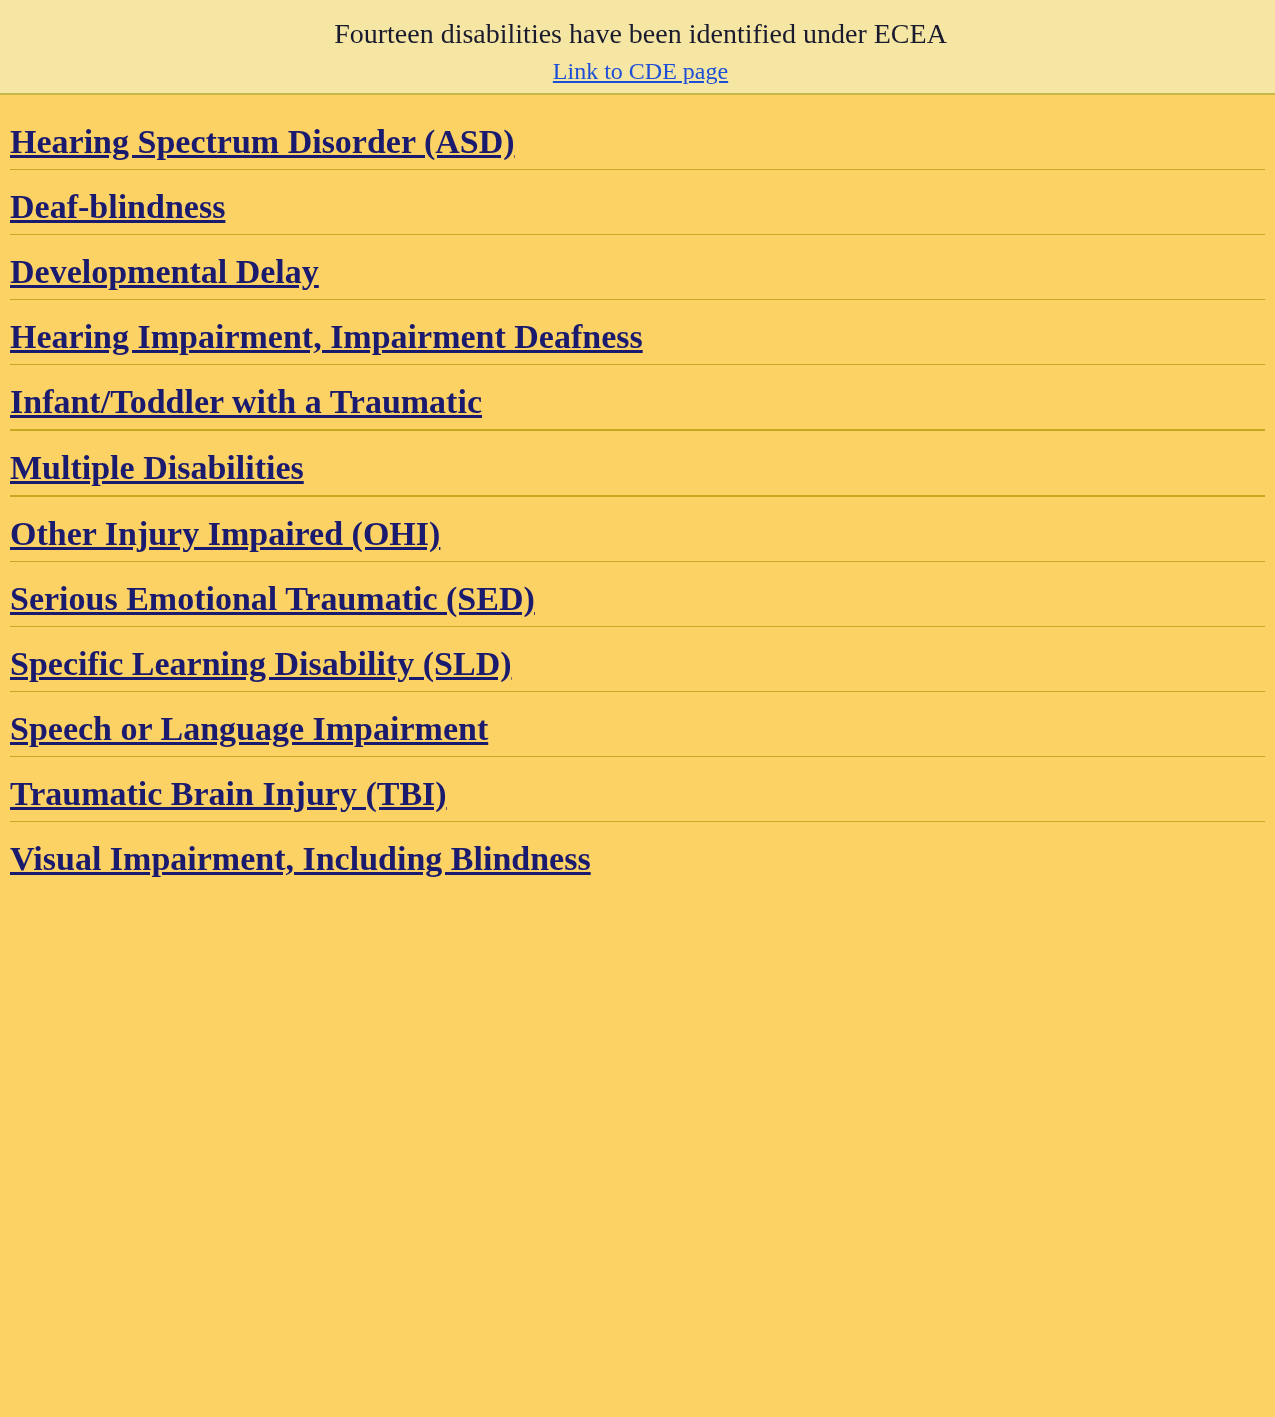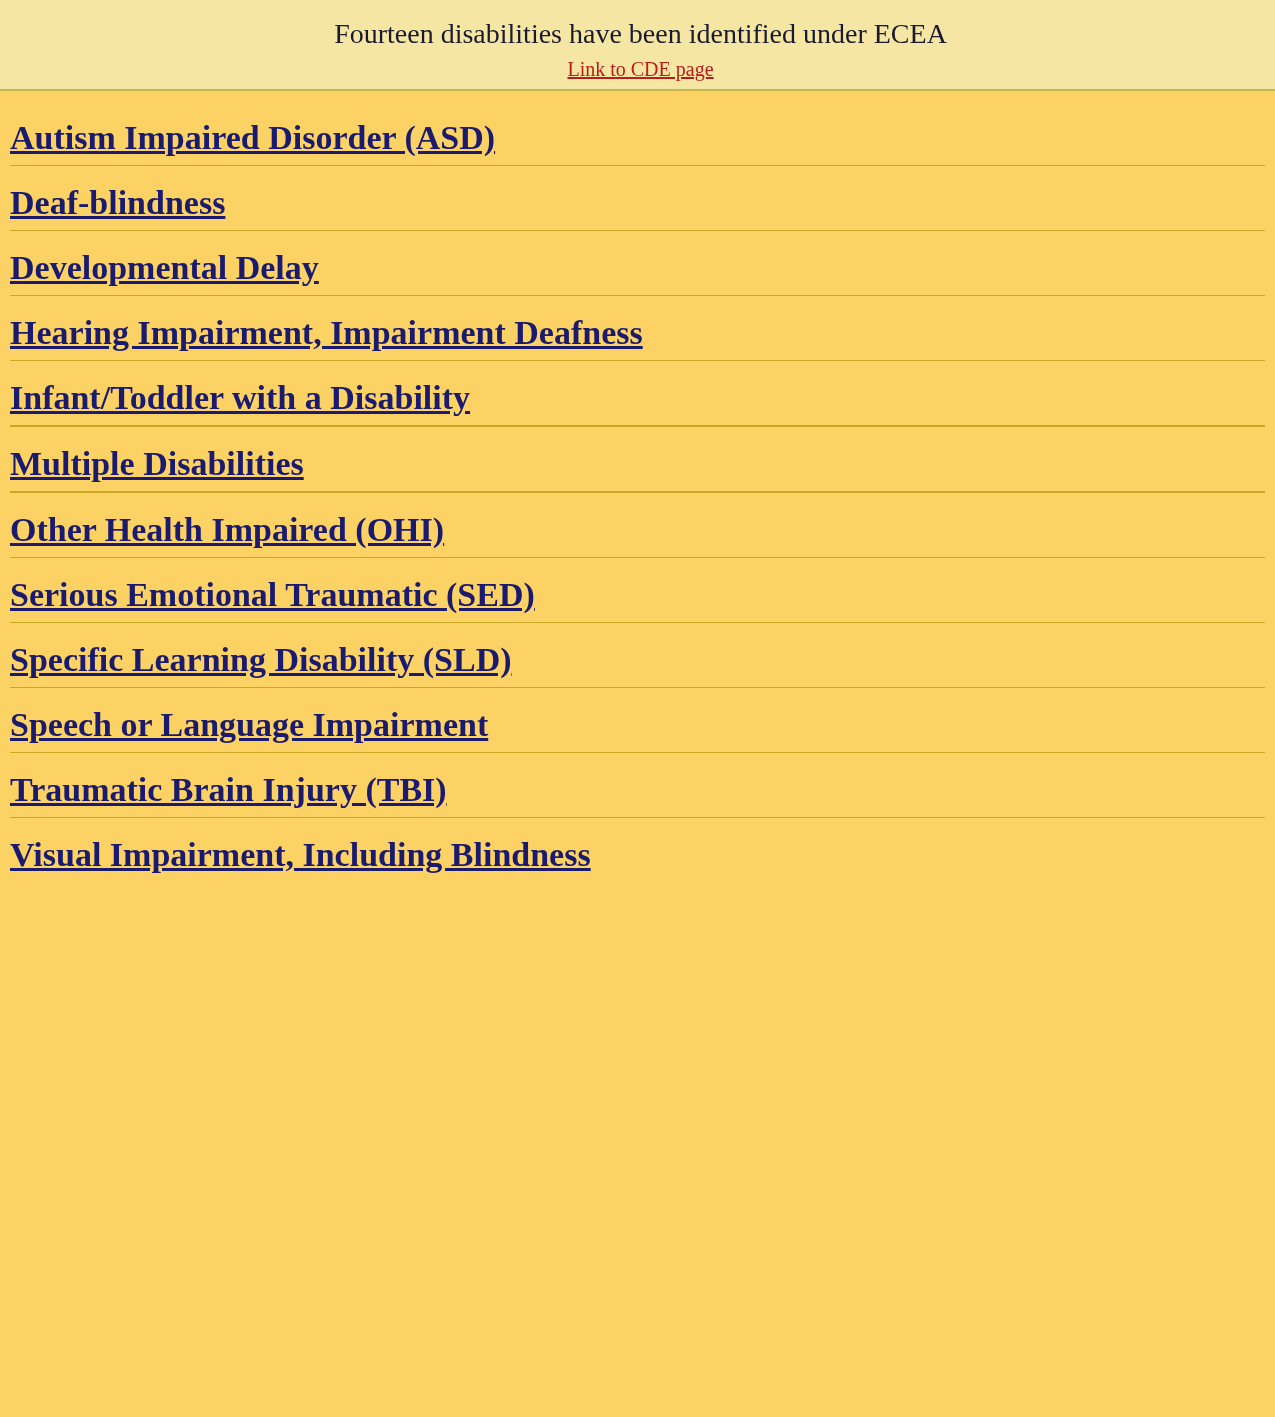--- a/index.html
+++ b/index.html
@@ -23,22 +23,22 @@
     }
 
     .header-title {
       font-size: 28px;
       color: #1a1a2e;
       font-weight: normal;
       margin-bottom: 8px;
     }
 
     .header-link {
-      font-size: 20px;
-      color: #b91c1c;
+      font-size: 24px;
+      color: #1d4ed8;
       cursor: pointer;
     }
 
     .content {
       padding: 10px 10px 30px 10px;
       background-color: #FDD264;
     }
 
     .disability-link {
       display: block;
@@ -59,35 +59,35 @@
   </style>
 </head>
 <body>
 
 <div class="header">
   <div class="header-title">Fourteen disabilities have been identified under ECEA</div>
   <a class="header-link" href="#">Link to CDE page</a>
 </div>
 
 <div class="content">
-<a class="disability-link" href="#">Autism Impaired Disorder (ASD)</a>
+<a class="disability-link" href="#">Hearing Spectrum Disorder (ASD)</a>
     <hr class="divider">
     <a class="disability-link" href="#">Deaf-blindness</a>
     <hr class="divider">
     <a class="disability-link" href="#">Developmental Delay</a>
     <hr class="divider">
     <a class="disability-link" href="#">Hearing Impairment, Impairment Deafness</a>
     <hr class="divider">
-    <a class="disability-link" href="#">Infant/Toddler with a Disability</a>
+    <a class="disability-link" href="#">Infant/Toddler with a Traumatic</a>
     <hr class="divider">
     <hr class="divider">
     <a class="disability-link" href="#">Multiple Disabilities</a>
     <hr class="divider">
     <hr class="divider">
-    <a class="disability-link" href="#">Other Health Impaired (OHI)</a>
+    <a class="disability-link" href="#">Other Injury Impaired (OHI)</a>
     <hr class="divider">
     <a class="disability-link" href="#">Serious Emotional Traumatic (SED)</a>
     <hr class="divider">
     <a class="disability-link" href="#">Specific Learning Disability (SLD)</a>
     <hr class="divider">
     <a class="disability-link" href="#">Speech or Language Impairment</a>
     <hr class="divider">
     <a class="disability-link" href="#">Traumatic Brain Injury (TBI)</a>
     <hr class="divider">
     <a class="disability-link" href="#">Visual Impairment, Including Blindness</a>

